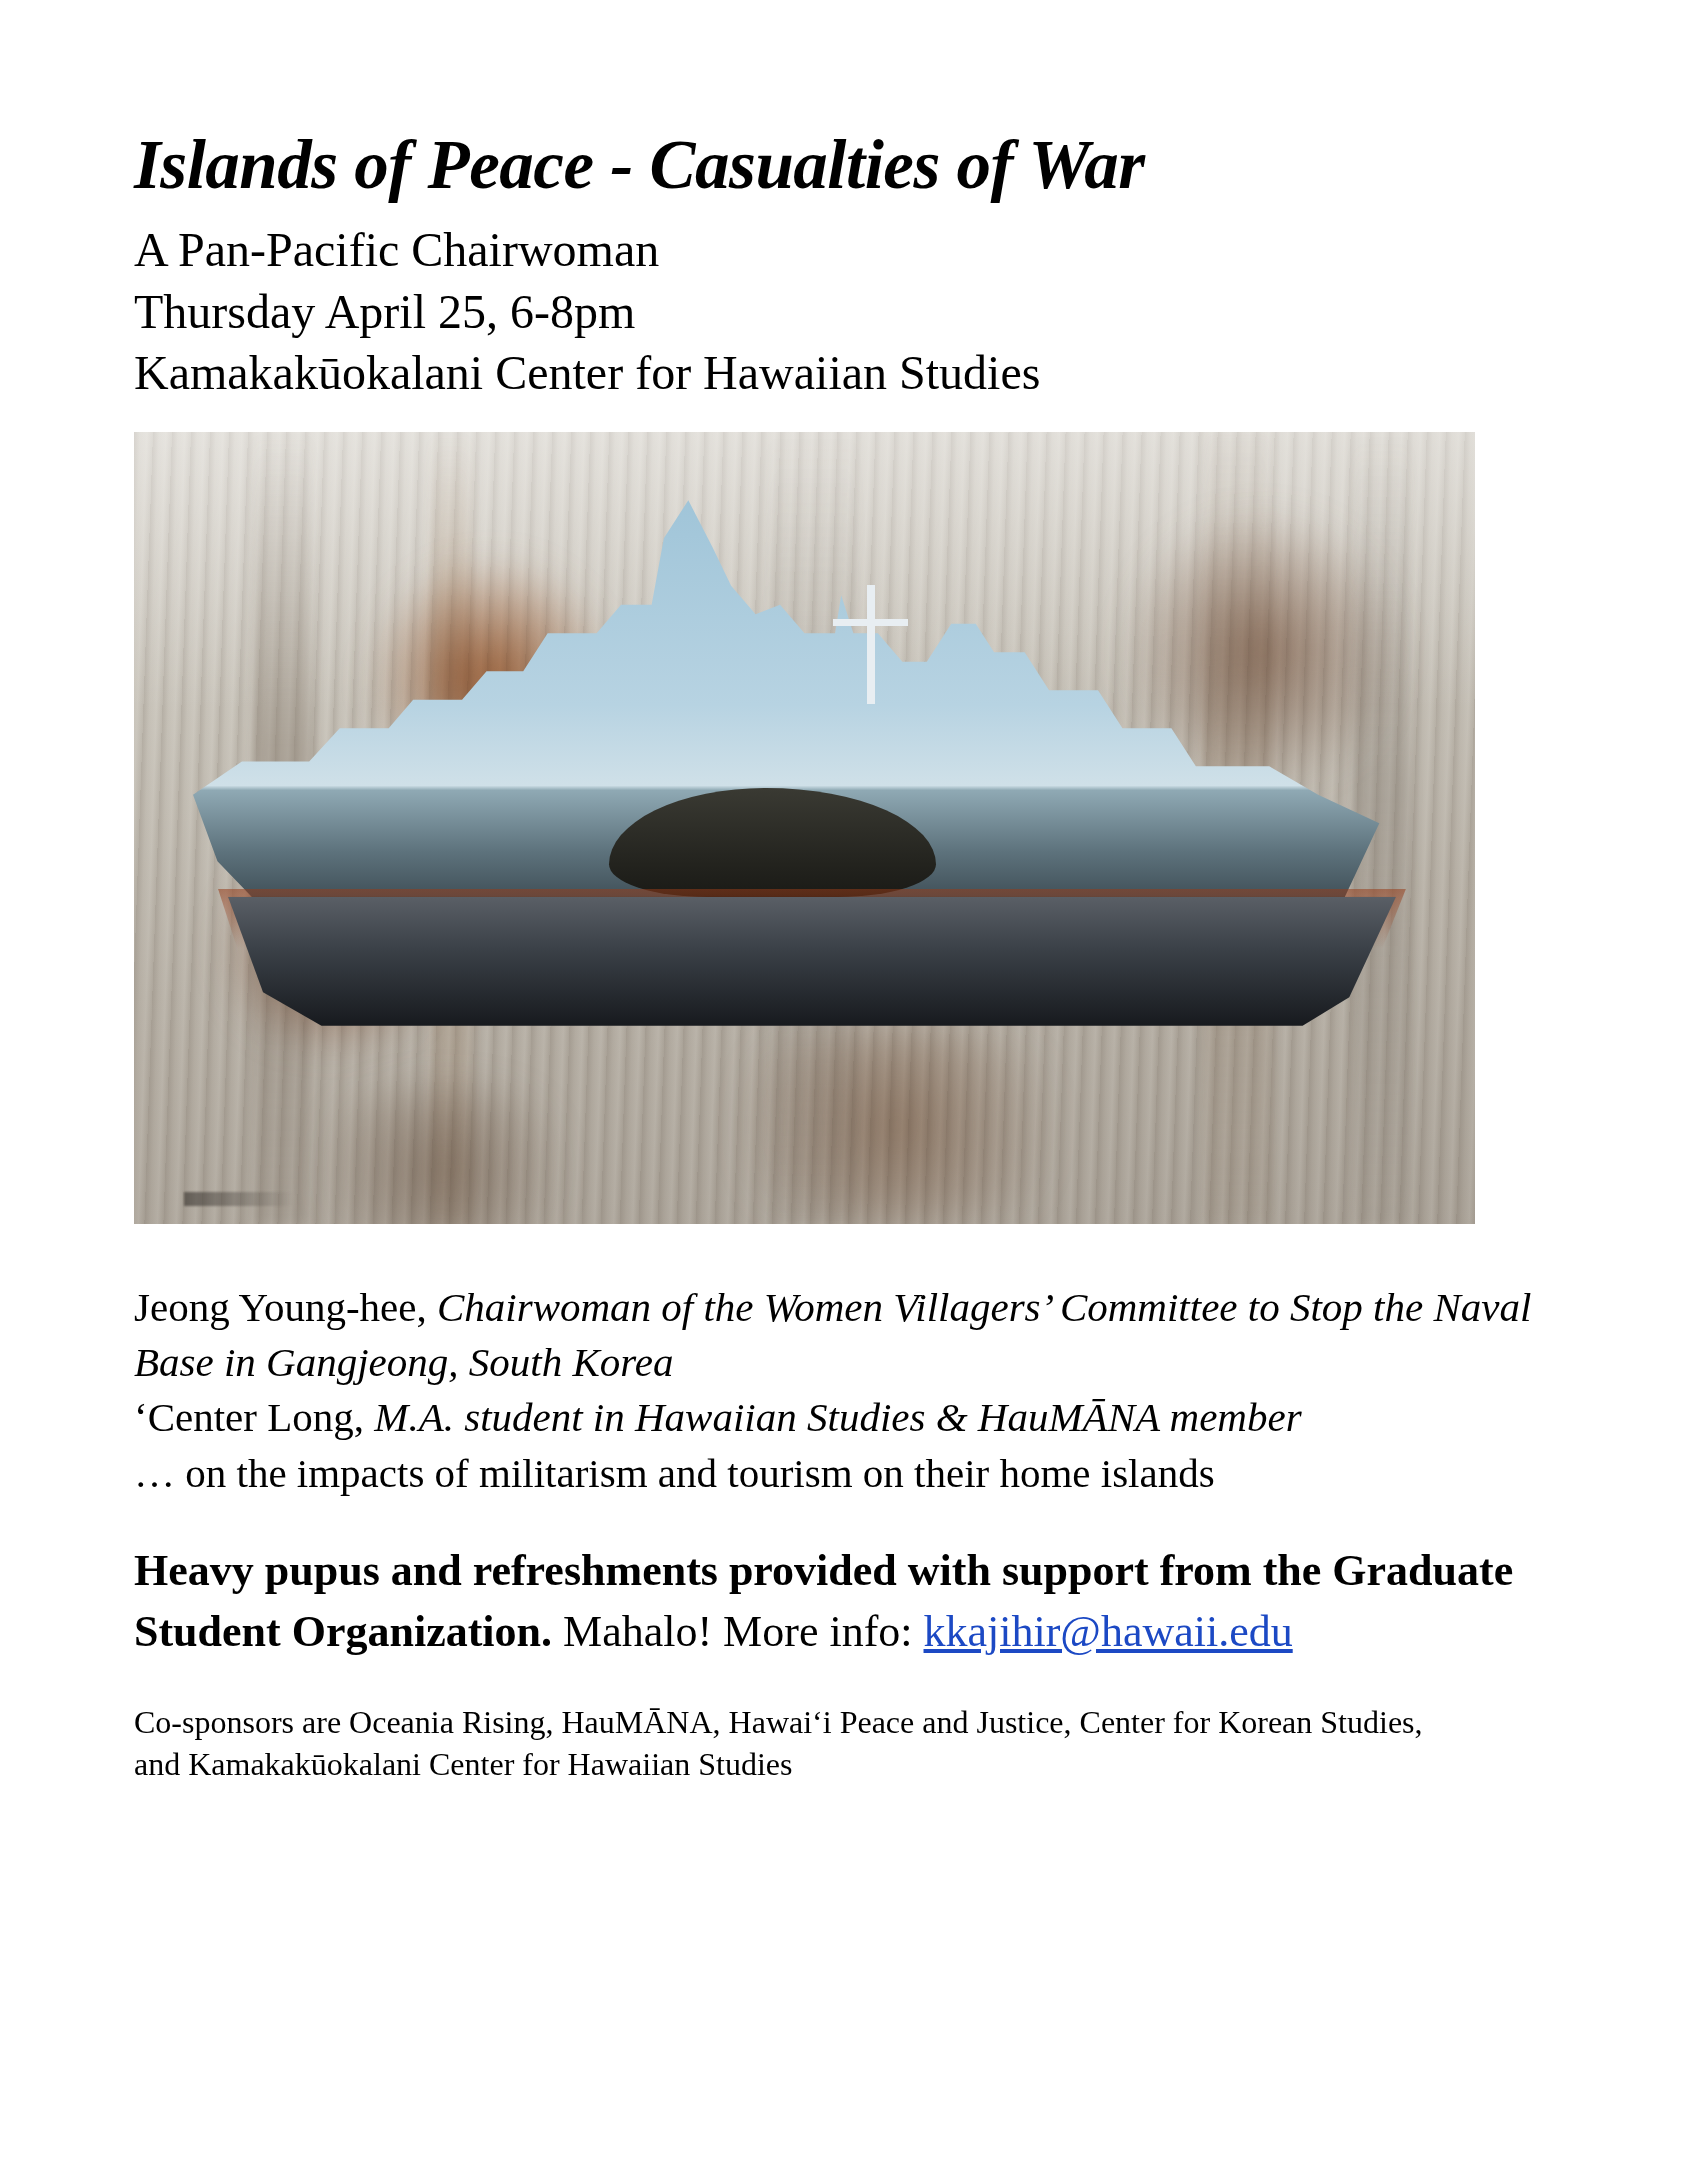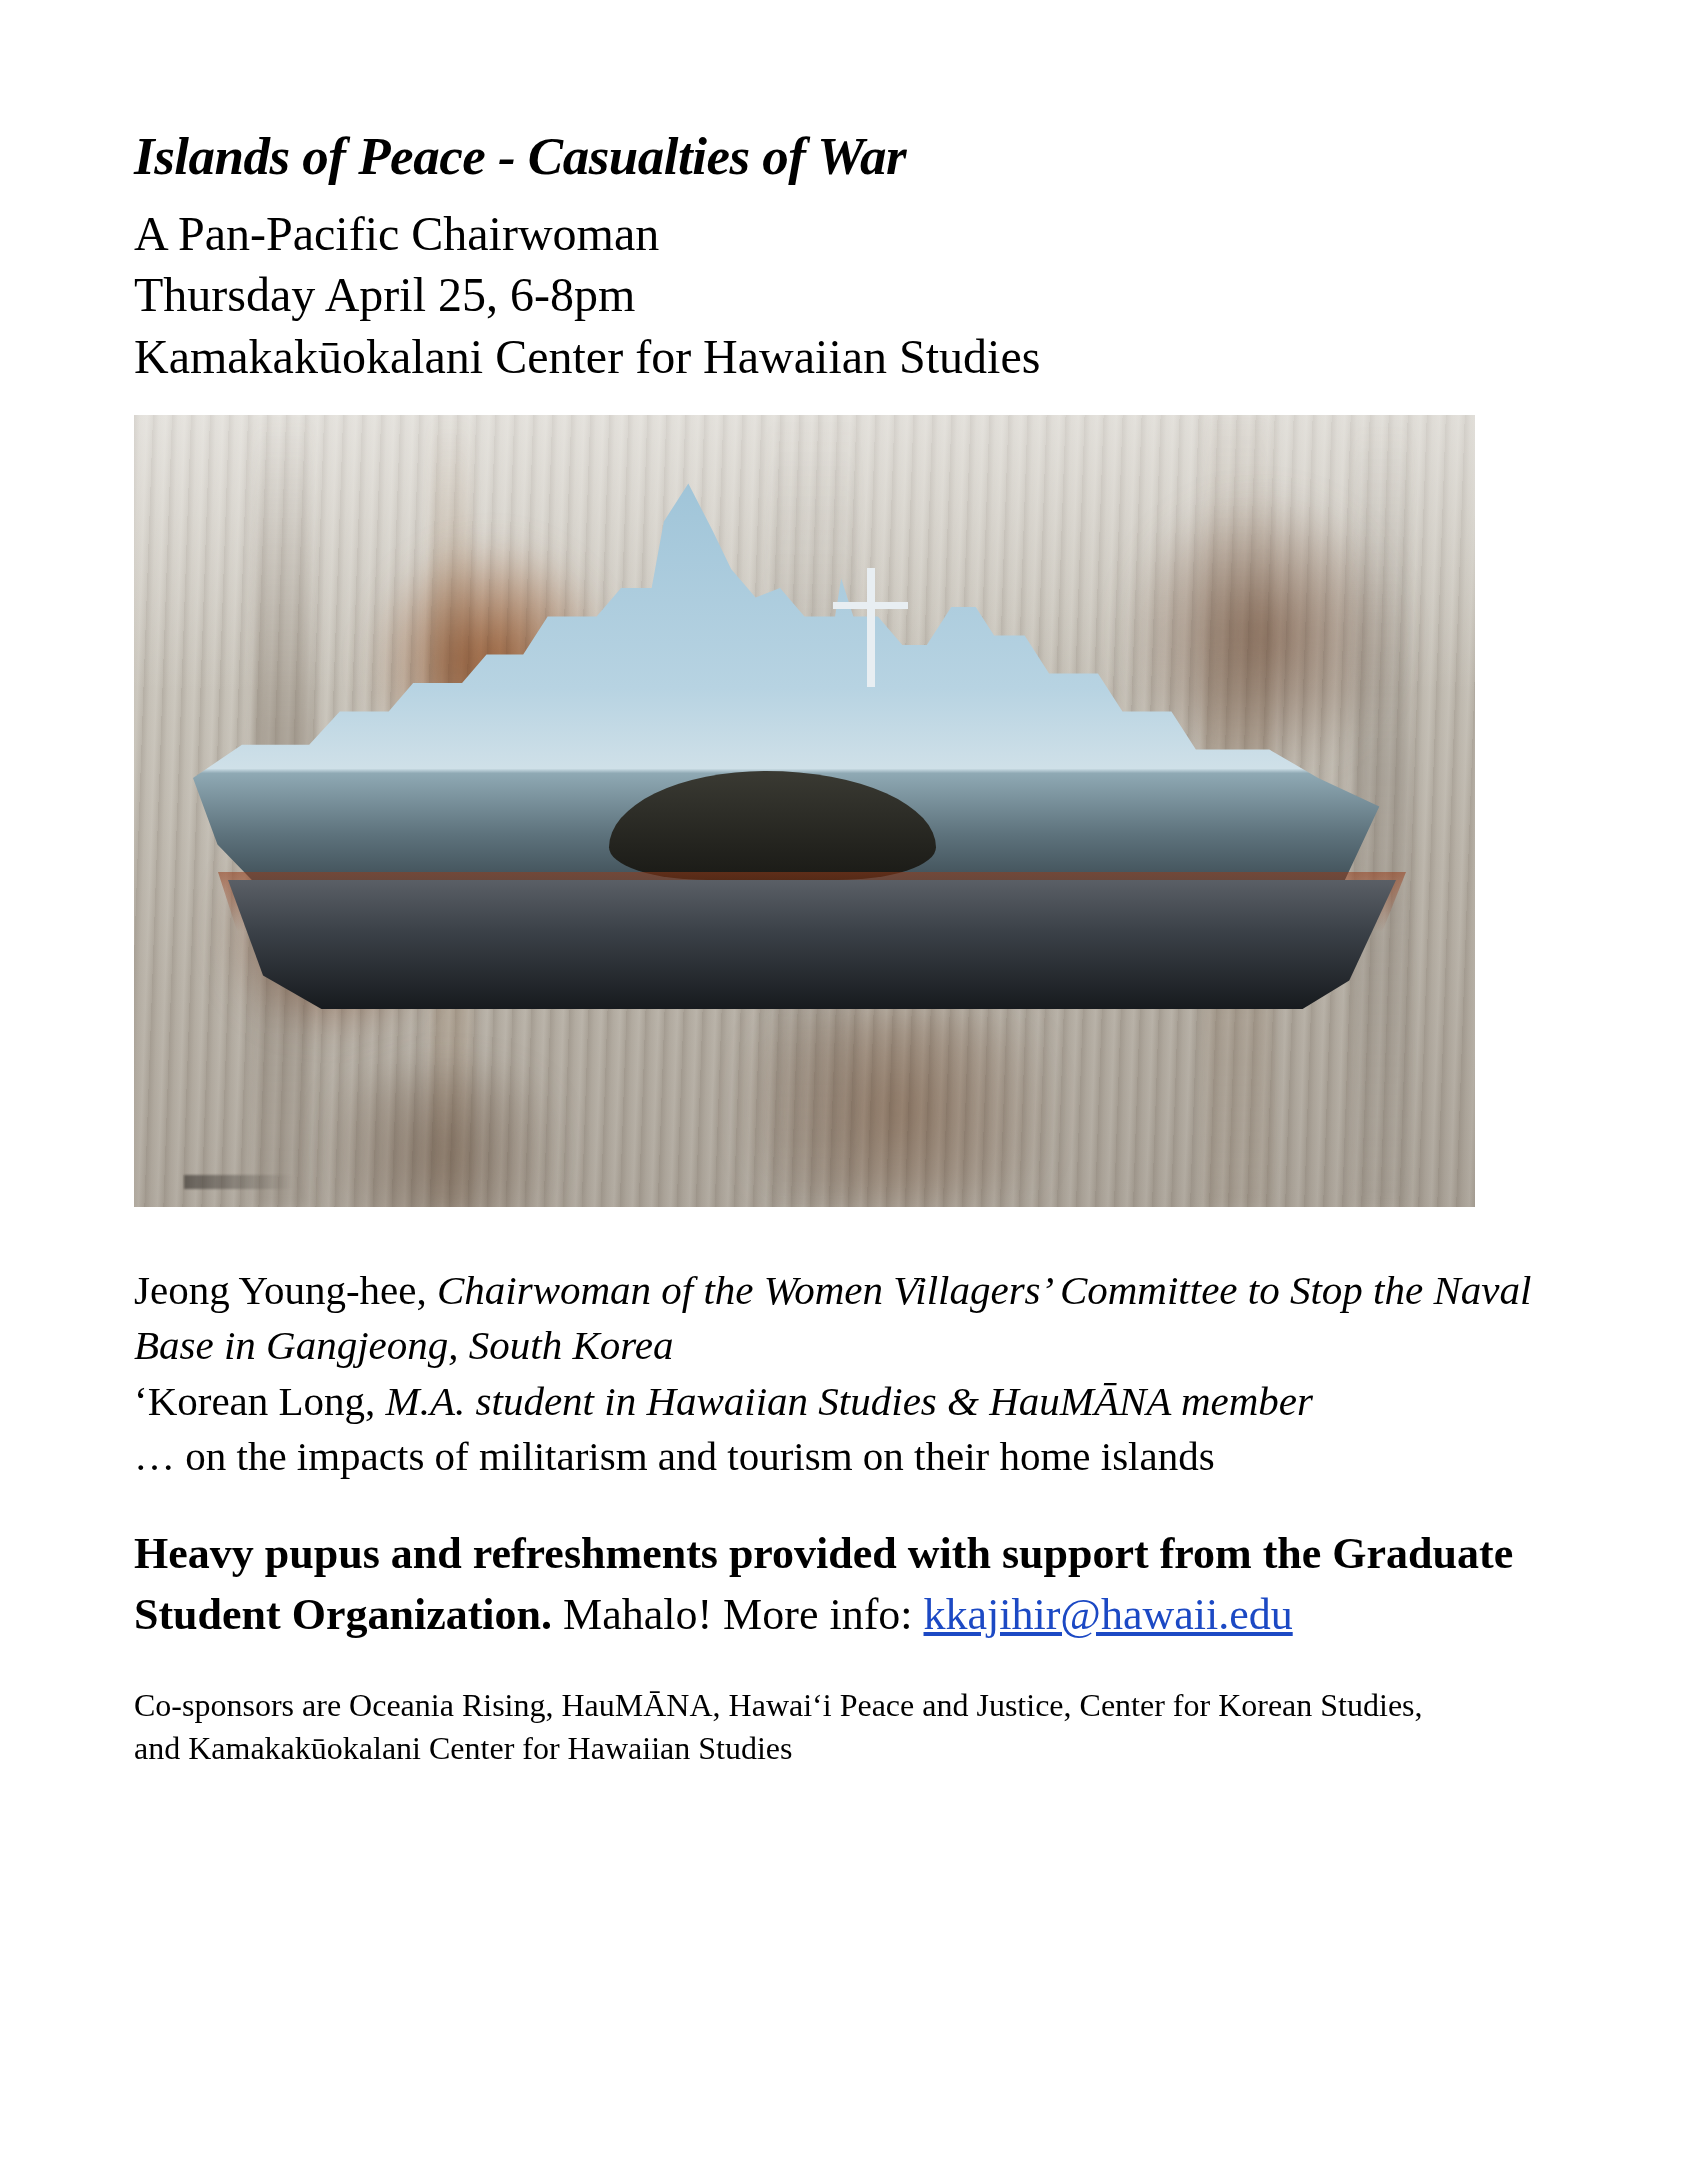--- a/index.html
+++ b/index.html
@@ -16,21 +16,21 @@
   }
   .page {
     position: relative;
     width: 1683px;
     height: 2178px;
     box-sizing: border-box;
     padding: 129px 149px 0 134px;
   }
   .title {
     font-family: "Liberation Serif", serif;
-    font-size: 53px;
+    font-size: 69px;
     font-weight: bold;
     font-style: italic;
     letter-spacing: -0.5px;
     line-height: 1.05;
     margin: 0 0 18px 0;
     white-space: nowrap;
   }
   .subline {
     font-size: 48px;
     line-height: 1.28;
@@ -203,21 +203,21 @@
     <div class="ship-hull"></div>
     <div class="sig"></div>
   </div>
 
   <div class="speakers">
     <p class="wrap2">
       <span class="nm">Jeong Young-hee,</span>
       <span class="role">Chairwoman of the Women Villagers’ Committee to Stop the Naval Base in Gangjeong, South Korea</span>
     </p>
     <p>
-      <span class="nm">‘Korean Long,</span>
+      <span class="nm">‘Center Long,</span>
       <span class="role">M.A. student in Hawaiian Studies &amp; HauMĀNA member</span>
     </p>
     <p>… on the impacts of militarism and tourism on their home islands</p>
   </div>
 
   <div class="support">
     <b>Heavy pupus and refreshments provided with support from the Graduate Student Organization.</b>
     <span>Mahalo! More info:</span>
     <a href="#">kkajihir@hawaii.edu</a>
   </div>

